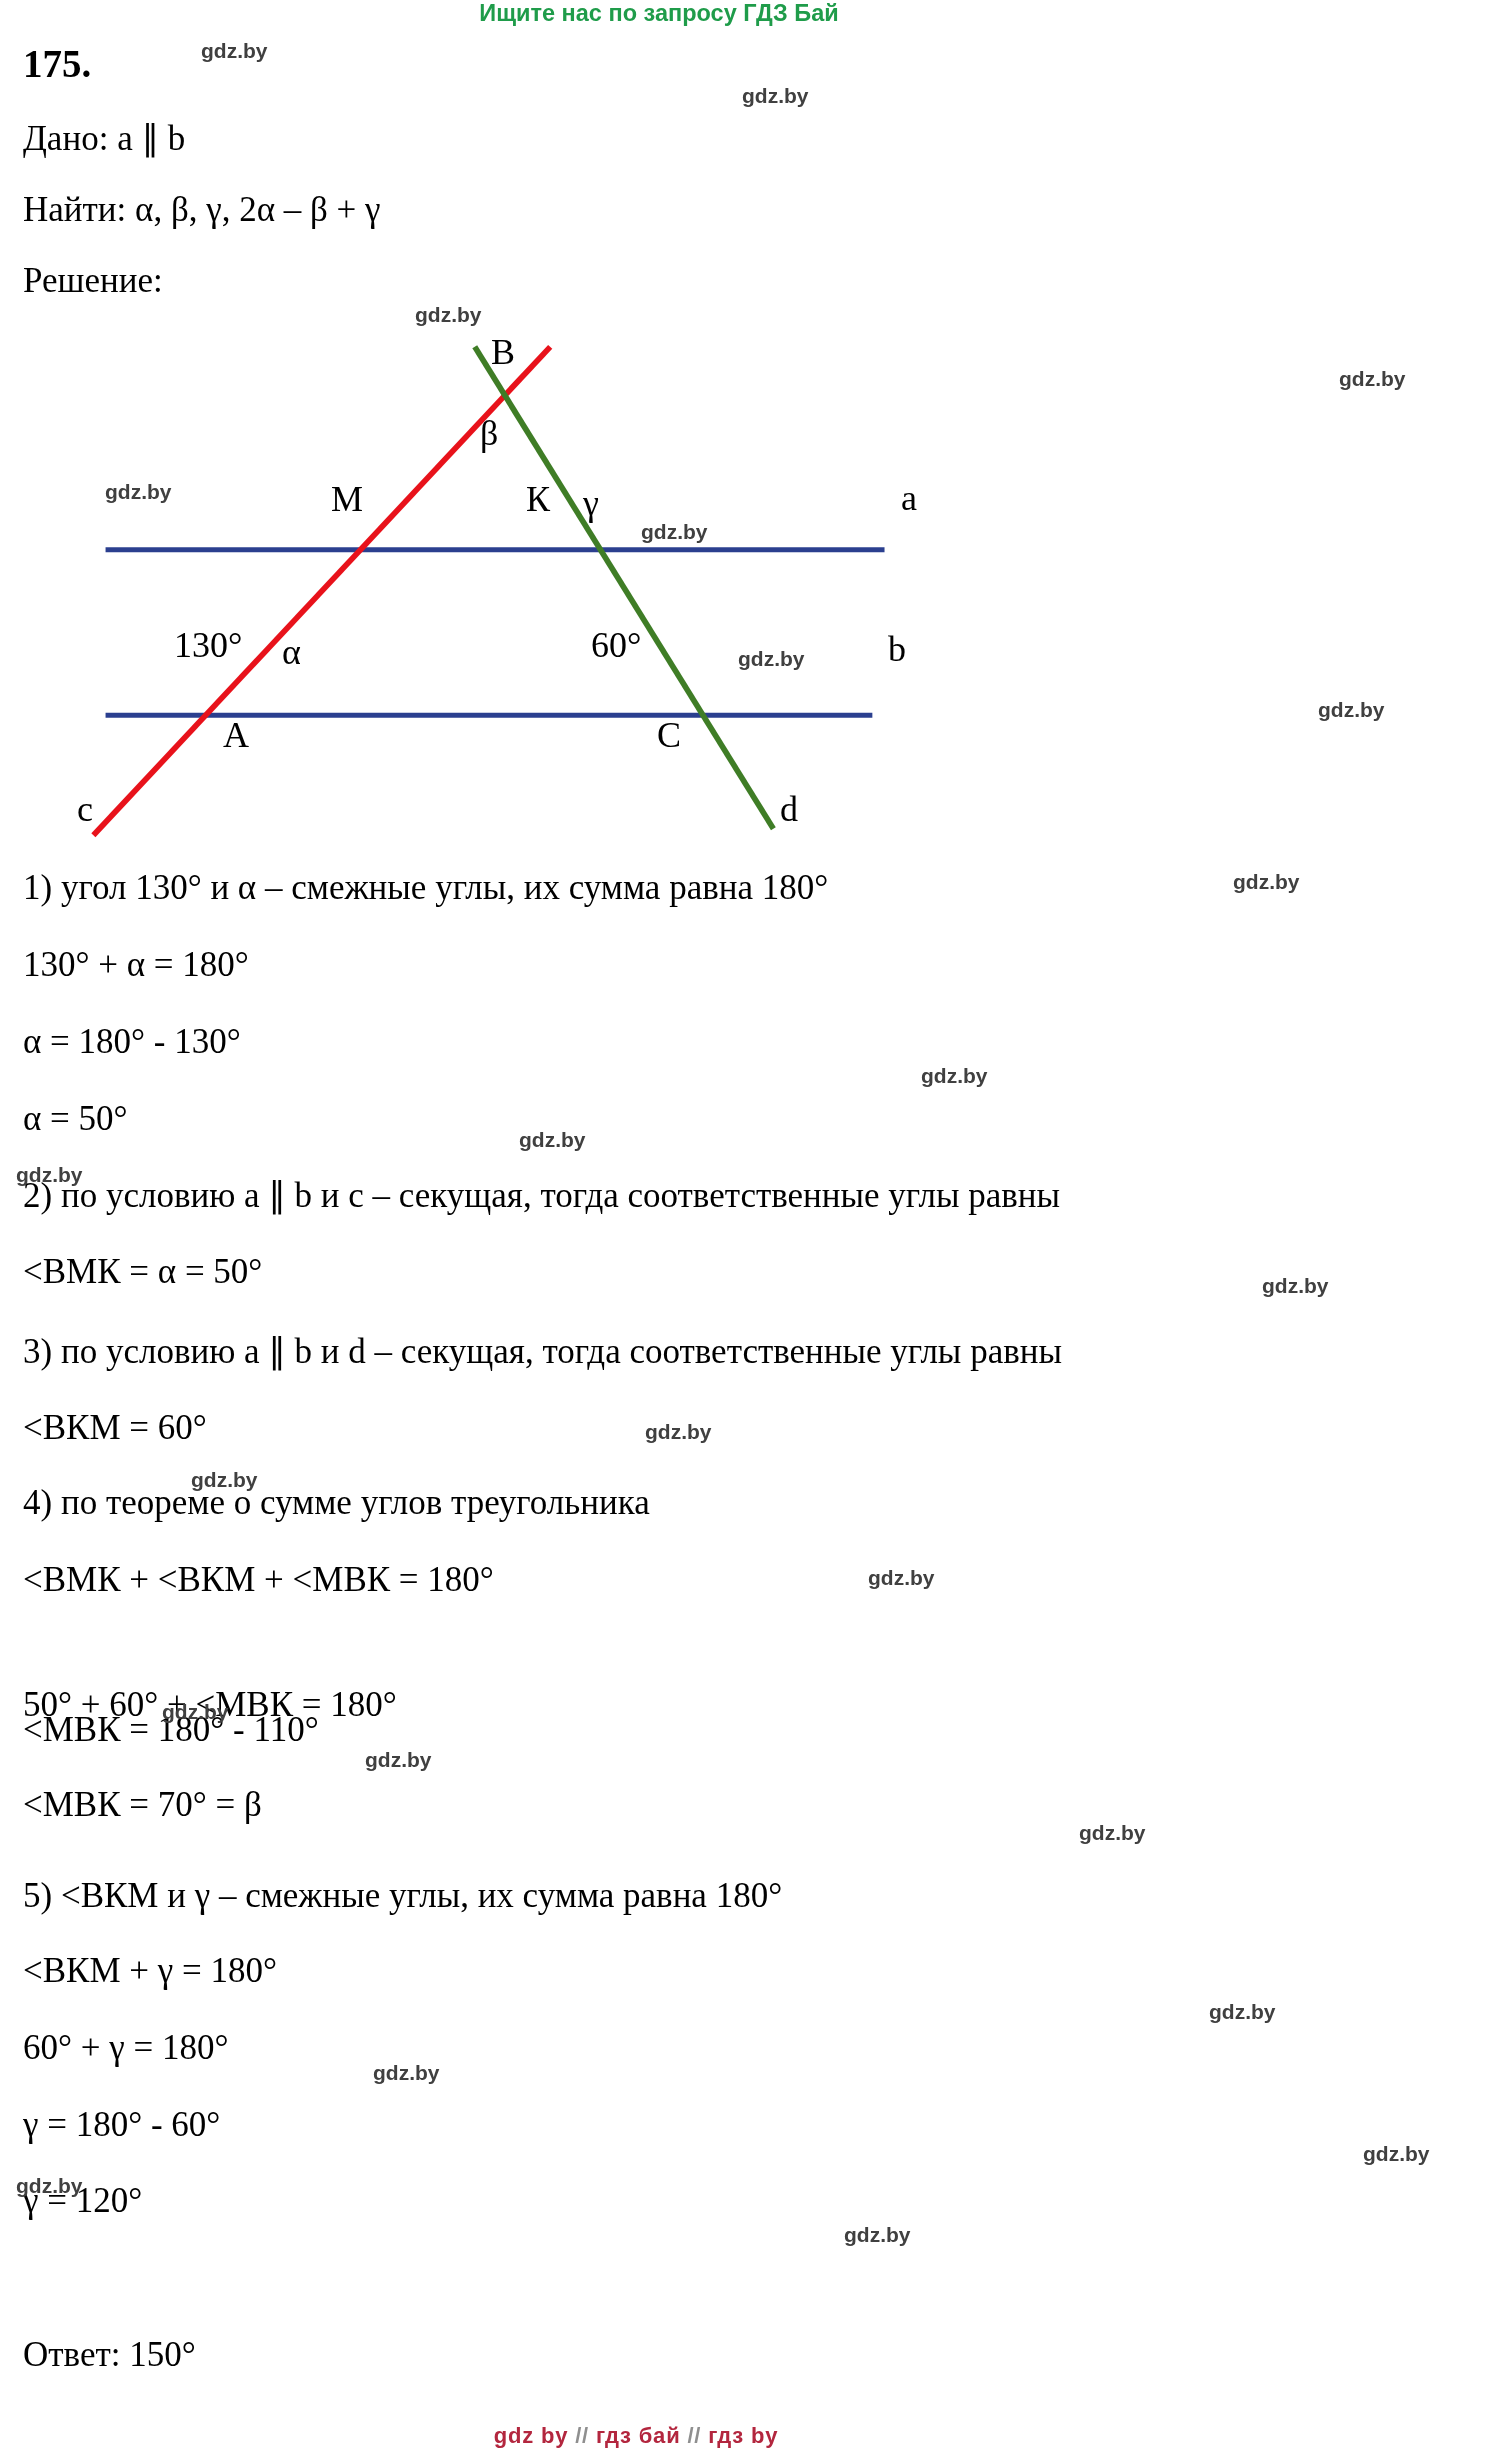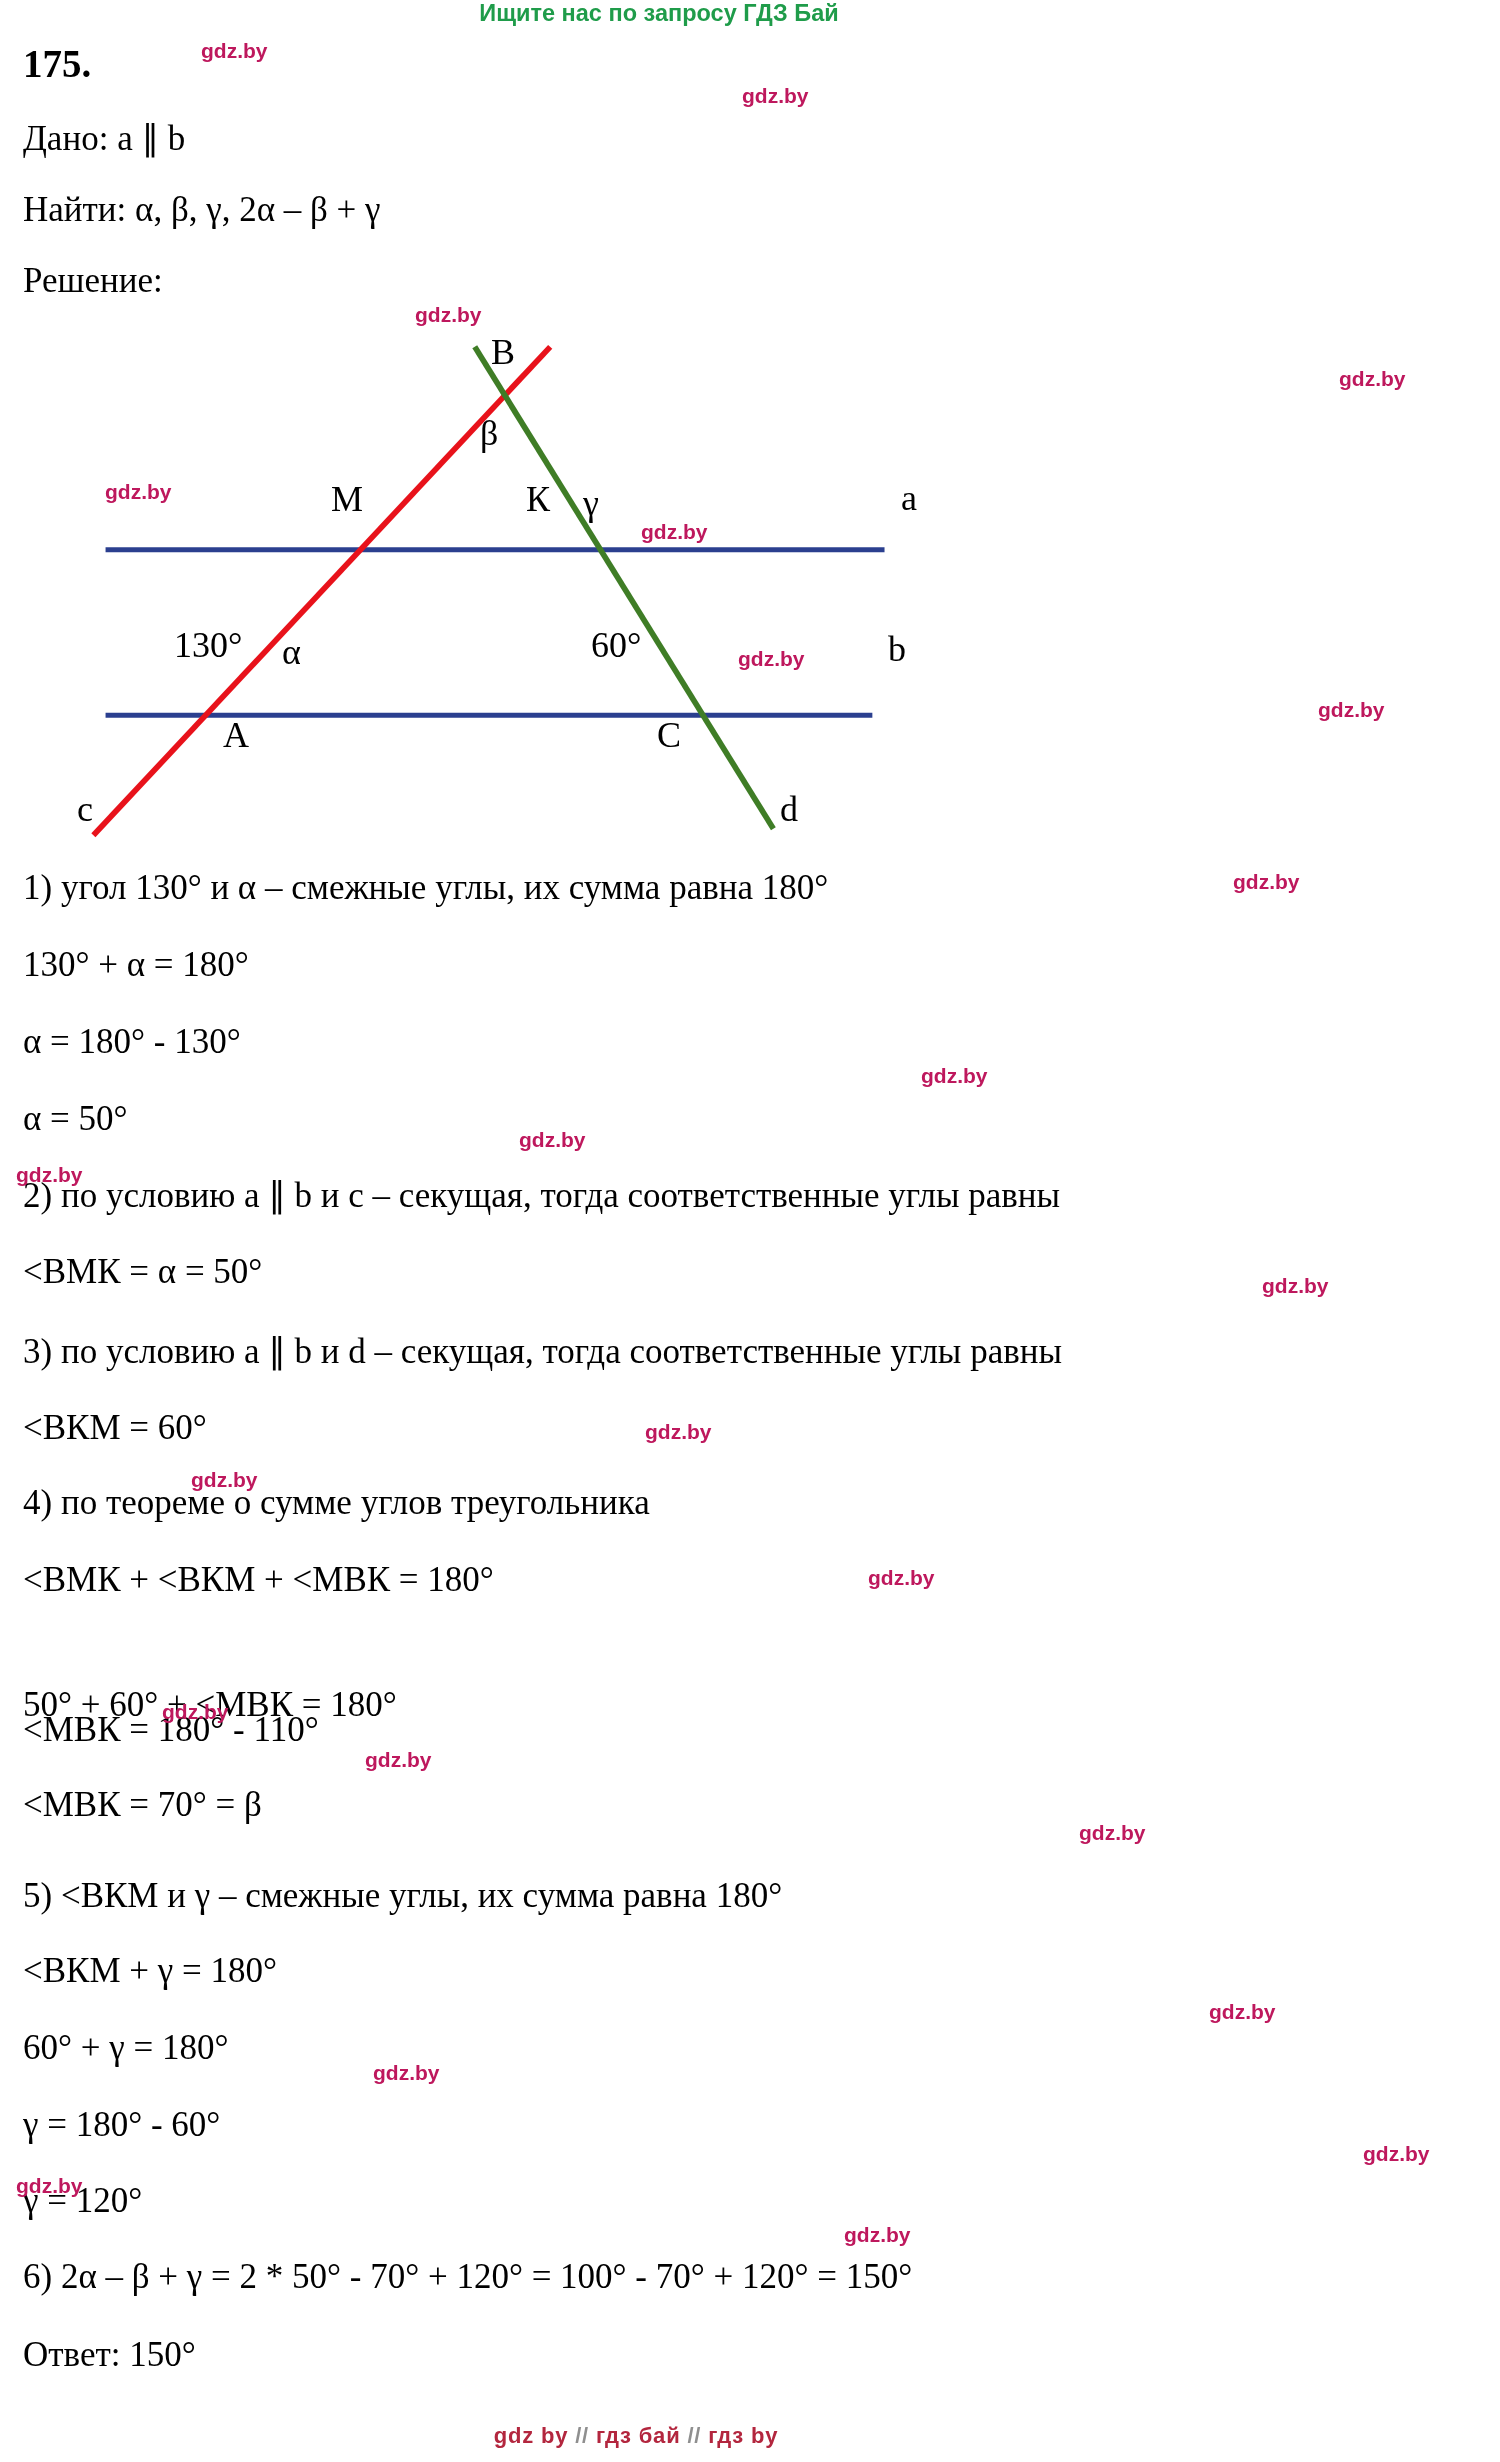--- a/index.html
+++ b/index.html
@@ -17,21 +17,21 @@
     position: relative;
     width: 1501px;
     height: 2462px;
   }
   
   .wm {
     position: absolute;
     font-family: "Liberation Sans", sans-serif;
     font-size: 21px;
     font-weight: bold;
-    color: #be185d;
+    color: #404040;
     white-space: nowrap;
   }
   .topbanner {
     position: absolute;
     top: 0px;
     left: 0;
     width: 1318px;
     text-align: center;
     font-family: "Liberation Sans", sans-serif;
     font-size: 23.5px;
@@ -147,21 +147,20 @@
   <div class="line" style="left:23px; top:1483px;">4) по теореме о сумме углов треугольника</div>
   <div class="line" style="left:23px; top:1560px;">&lt;ВМК + &lt;ВКМ + &lt;МВК = 180°</div>
   <div class="line" style="left:23px; top:1637px;margin-top:48px;">50° + 60° + &lt;МВК = 180°</div>
   <div class="line" style="left:23px; top:1710px;">&lt;МВК = 180° - 110°</div>
   <div class="line" style="left:23px; top:1785px;">&lt;МВК = 70° = β</div>
   <div class="line" style="left:23px; top:1876px;">5) &lt;ВКМ и γ – смежные углы, их сумма равна 180°</div>
   <div class="line" style="left:23px; top:1951px;">&lt;ВКМ + γ = 180°</div>
   <div class="line" style="left:23px; top:2028px;">60° + γ = 180°</div>
   <div class="line" style="left:23px; top:2105px;">γ = 180° - 60°</div>
   <div class="line" style="left:23px; top:2181px;">γ = 120°</div>
-  <div class="line" style="left:23px; top:2257px;">6) 2α – β + γ = 2 * 50° - 70° + 120° = 100° - 70° + 120° = 150°</div>
   <div class="line" style="left:23px; top:2335px;">Ответ: 150°</div>
 
   <div id="wm-layer">
       <div class="wm" style="left: 201px; top: 39px;">gdz.by</div>
       <div class="wm" style="left: 742px; top: 84px;">gdz.by</div>
       <div class="wm" style="left: 1339px; top: 367px;">gdz.by</div>
       <div class="wm" style="left: 105px; top: 480px;">gdz.by</div>
       <div class="wm" style="left: 415px; top: 303px;">gdz.by</div>
       <div class="wm" style="left: 641px; top: 520px;">gdz.by</div>
       <div class="wm" style="left: 738px; top: 647px;">gdz.by</div>

